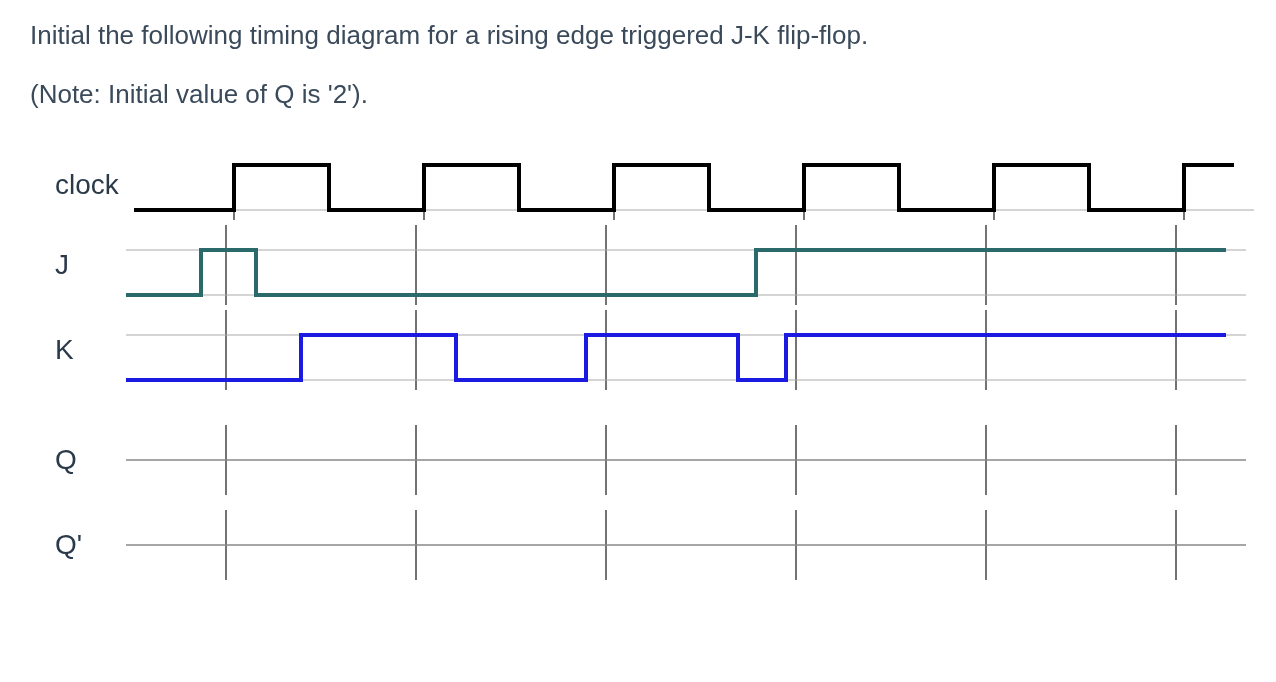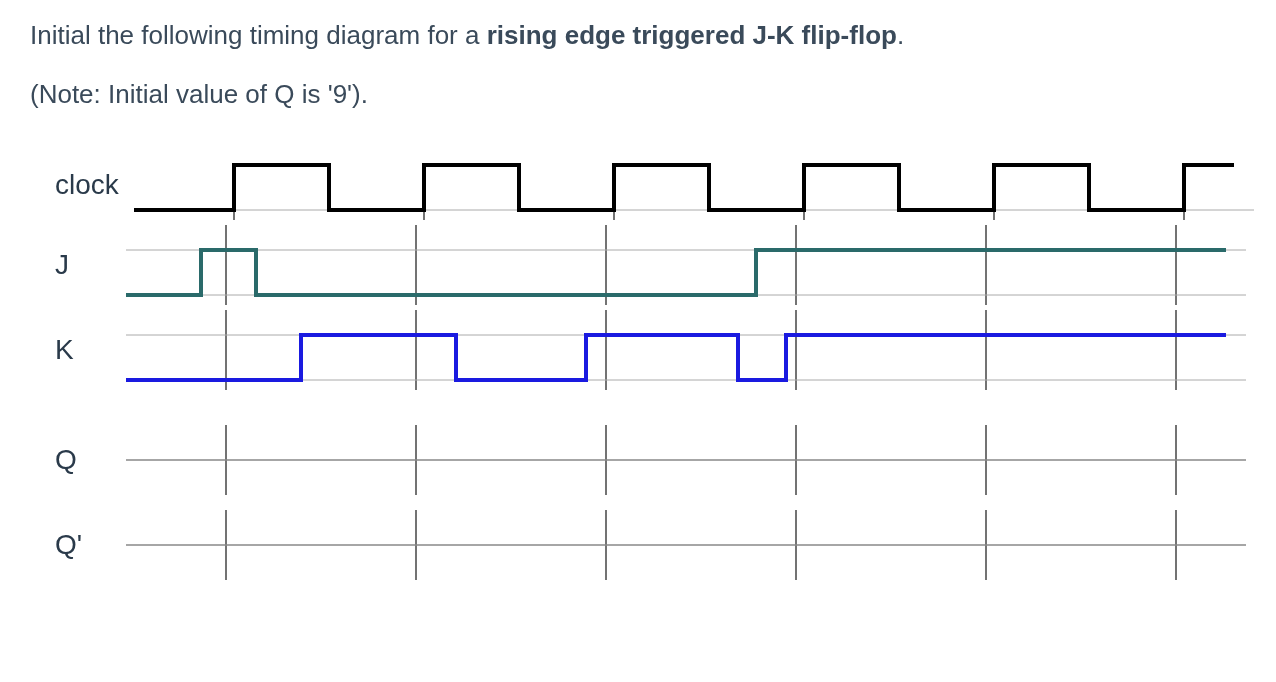--- a/index.html
+++ b/index.html
@@ -13,21 +13,21 @@
       padding: 20px 30px;
       width: 1276px;
     }
     .instruction {
       font-size: 26px;
       color: #3a4a5a;
       margin-bottom: 28px;
       font-weight: 400;
     }
     .instruction b {
-      font-weight: 700;
+      font-weight: 400;
       text-align: center;
     }
     .note {
       font-size: 26px;
       color: #3a4a5a;
       margin-bottom: 40px;
     }
     .timing-diagram {
       margin-left: 25px;
       position: relative;
@@ -52,21 +52,21 @@
       display: block;
     }
   </style>
 </head>
 <body>
 
 <div class="instruction">
   <span>Initial the following timing diagram for a </span><b>rising edge triggered J-K flip-flop</b><span>.</span>
 </div>
 
-<div class="note">(Note: Initial value of Q is '9').</div>
+<div class="note">(Note: Initial value of Q is '2').</div>
 
 <div class="timing-diagram">
 
   <div class="signal-row">
     <div class="signal-label">clock</div>
     <div class="signal-canvas">
       <svg width="1120" height="70" viewBox="0 0 1120 70">
 
         <g class="grid-clock">
             <line x1="100" x2="100" y1="60" y2="70" stroke="#444" stroke-width="1.5"></line>

